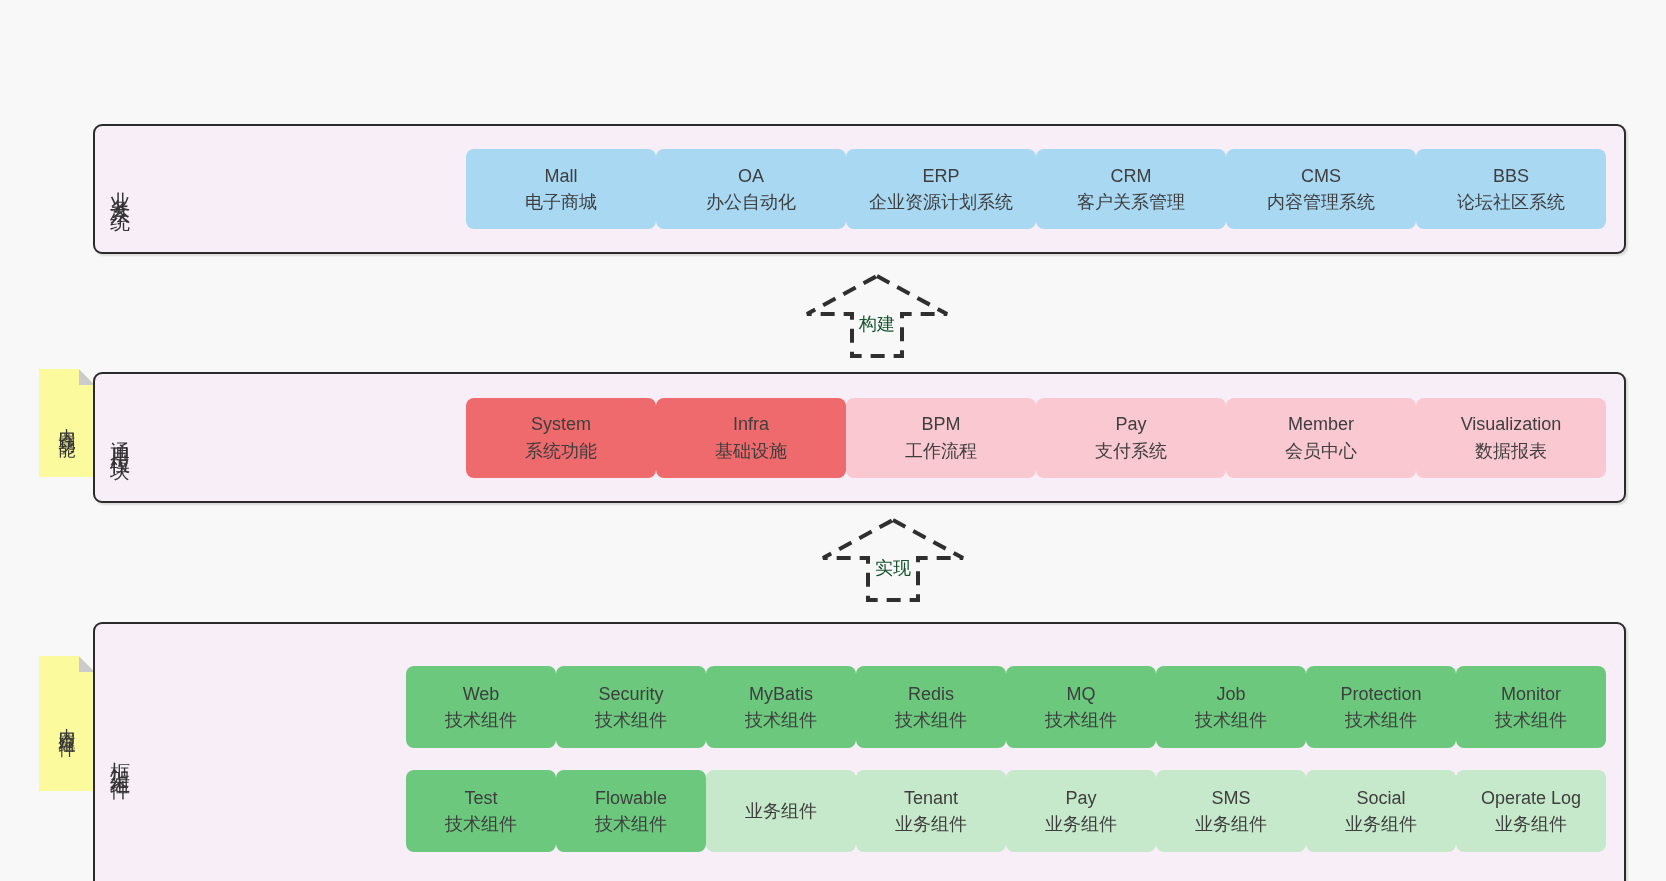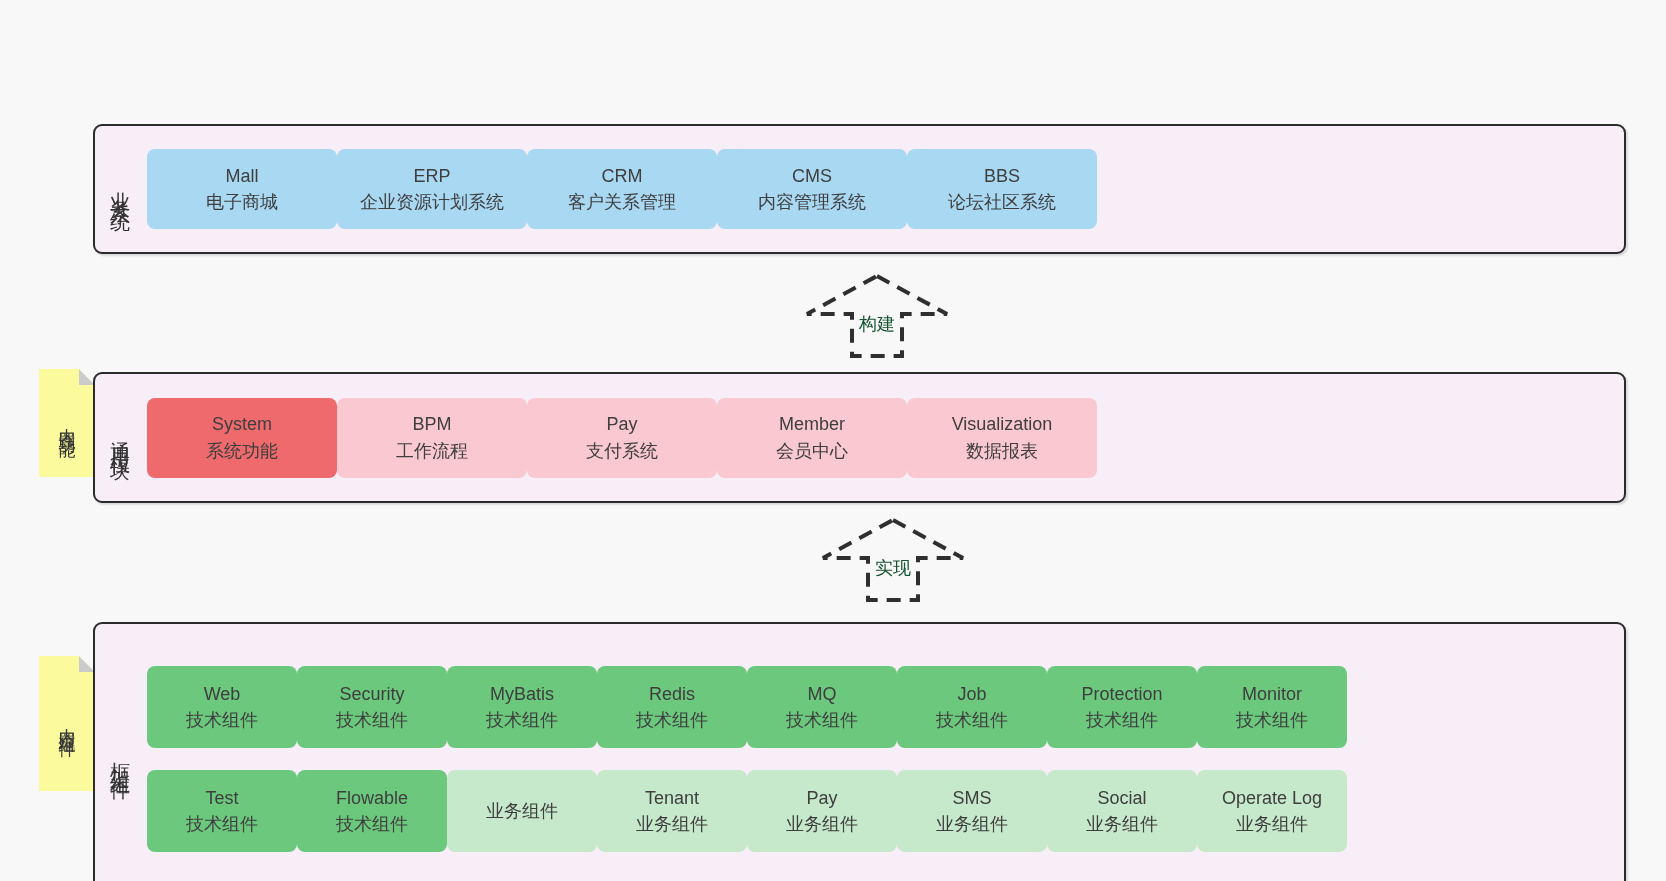--- a/index.html
+++ b/index.html
@@ -44,21 +44,21 @@
   .panel-rows {
     flex: 1;
     padding-right: 18px;
     display: flex;
     flex-direction: column;
     justify-content: center;
     gap: 22px;
   }
   .row {
     display: flex;
-    justify-content: flex-start;
+    justify-content: flex-end;
     height: 80px;
   }
   #panel-framework .row { height: 82px; }
 
   
   .box {
     width: 190px;
     height: 100%;
     border-radius: 8px;
     display: flex;
@@ -155,20 +155,24 @@
 
   <section class="panel" id="panel-business">
     <div class="panel-label">业务系统</div>
     <div class="panel-rows">
         <div class="row">
           <div class="box box-blue">
     <span class="box-name">Mall</span>
     <span class="box-sub">电子商城</span>
   </div>
           <div class="box box-blue">
+    <span class="box-name">OA</span>
+    <span class="box-sub">办公自动化</span>
+  </div>
+          <div class="box box-blue">
     <span class="box-name">ERP</span>
     <span class="box-sub">企业资源计划系统</span>
   </div>
           <div class="box box-blue">
     <span class="box-name">CRM</span>
     <span class="box-sub">客户关系管理</span>
   </div>
           <div class="box box-blue">
     <span class="box-name">CMS</span>
     <span class="box-sub">内容管理系统</span>
@@ -182,20 +186,24 @@
   </section>
 
   <section class="panel" id="panel-modules">
     <div class="panel-label">通用模块</div>
     <div class="panel-rows">
         <div class="row">
           <div class="box box-red">
     <span class="box-name">System</span>
     <span class="box-sub">系统功能</span>
   </div>
+          <div class="box box-red">
+    <span class="box-name">Infra</span>
+    <span class="box-sub">基础设施</span>
+  </div>
           <div class="box box-pink">
     <span class="box-name">BPM</span>
     <span class="box-sub">工作流程</span>
   </div>
           <div class="box box-pink">
     <span class="box-name">Pay</span>
     <span class="box-sub">支付系统</span>
   </div>
           <div class="box box-pink">
     <span class="box-name">Member</span>

